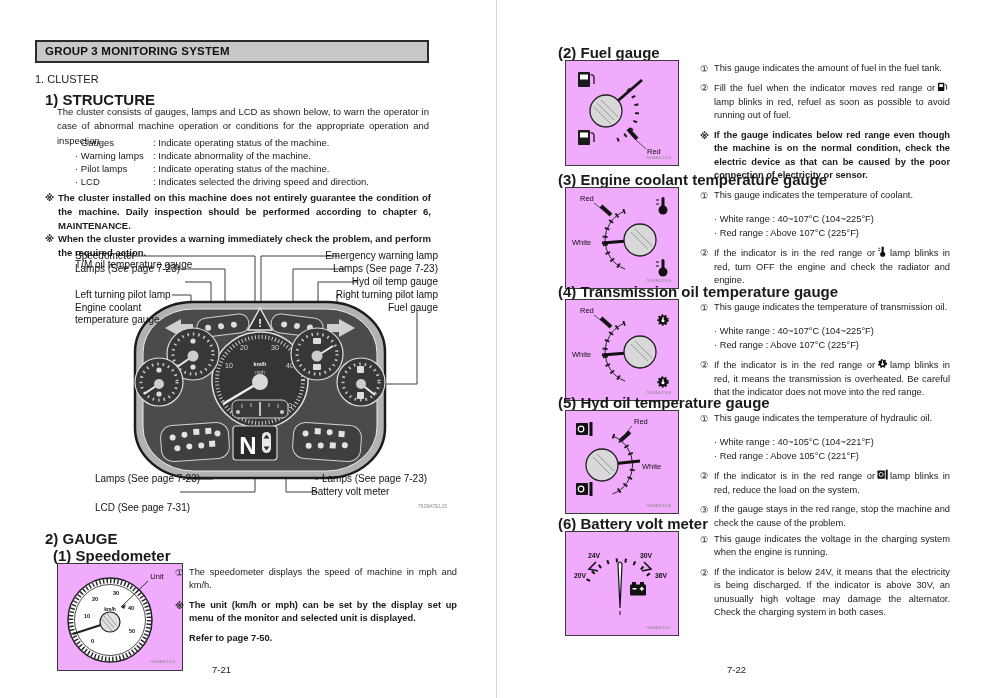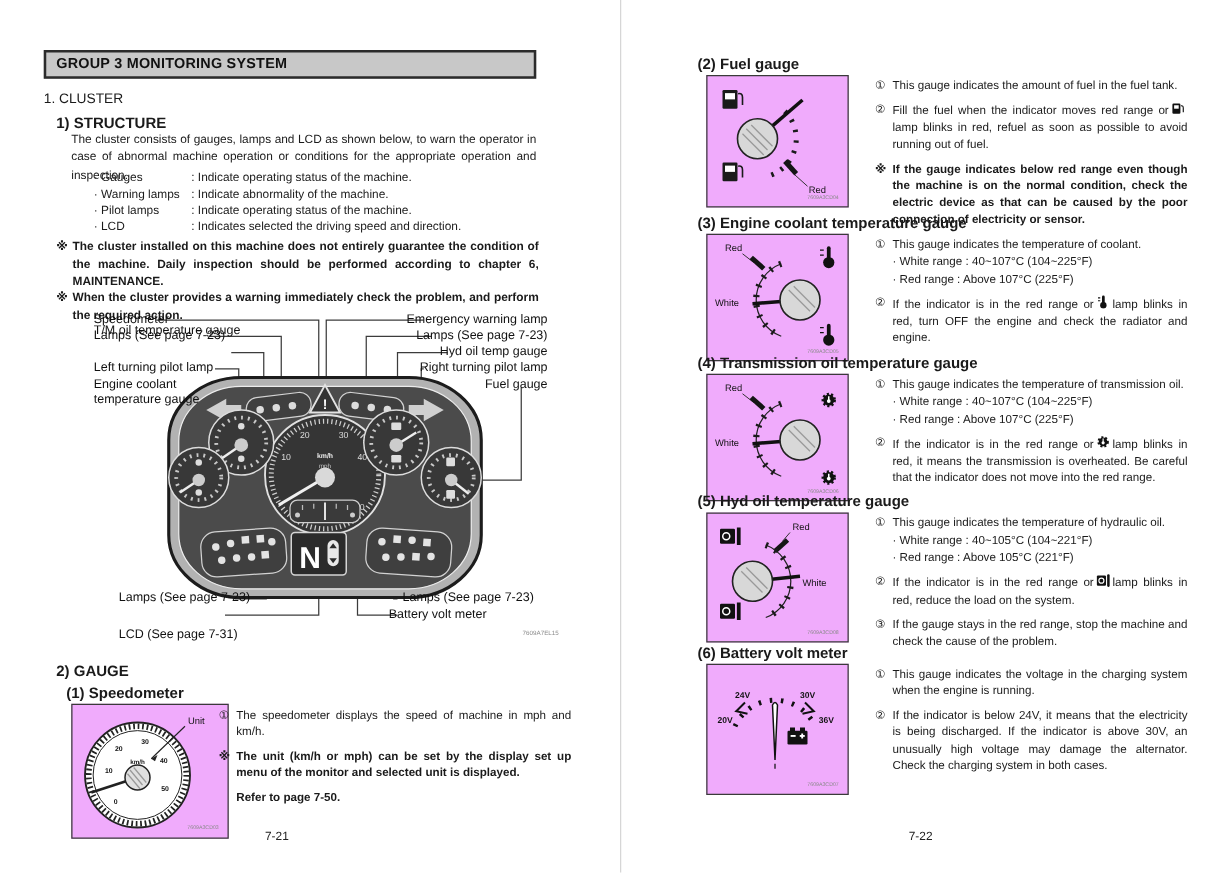--- a/index.html
+++ b/index.html
@@ -12,21 +12,21 @@
   .page{position:absolute;}
   #page-left{left:35px;top:40px;width:400px;height:640px;}
   #page-right{left:558px;top:38px;width:392px;height:640px;}
 
   .header-box{
     position:absolute;left:0;top:0;width:374px;
     border:2px solid #2b2b2b;background:#c8c8c8;
     padding:3px 8px 4px 8px;font-weight:bold;font-size:11.5px;letter-spacing:.2px;color:#111;
   }
   .h1{position:absolute;left:0;top:33px;font-weight:normal;font-size:11px;}
-  .h2{position:absolute;font-weight:bold;font-size:12px;}
+  .h2{position:absolute;font-weight:bold;font-size:15px;}
   .body-text{font-size:9.5px;line-height:1.5;text-align:justify;}
   .intro{position:absolute;left:22px;top:65px;width:372px;}
   .bullets{position:absolute;left:24px;top:96px;width:370px;font-size:9.5px;line-height:1.38;}
   .bullet-row{display:flex;margin-left:16px;}
   .bullet-term{width:78px;flex:0 0 78px;}
   .notes{position:absolute;left:10px;top:151px;width:386px;}
   .note-row{display:flex;font-weight:bold;font-size:9.5px;line-height:1.45;}
   .note-marker{flex:0 0 13px;font-family:"DejaVu Sans",sans-serif;}
   .note-text{flex:1;text-align:justify;}
 
@@ -40,21 +40,21 @@
   .gauge-h{left:10px;top:490px;}
   .speedo-h{left:18px;top:507px;}
   .imgbox{position:absolute;border:1.5px solid #3a3a3a;background:#f0abfc;}
   #speedo-box{left:22px;top:523px;width:124px;height:106px;}
   .speedo-items{position:absolute;left:140px;top:526px;width:282px;}
 
   .item{display:flex;margin-bottom:6px;font-size:9.3px;line-height:1.45;}
   .item .marker{flex:0 0 14px;font-family:"DejaVu Sans",sans-serif;font-size:9.3px;}
   .item .itxt{flex:1;text-align:justify;}
   .item.bold .itxt, .item.bold .marker{font-weight:bold;}
-  .subs{margin-top:1px;}
+  .subs{margin-top:11px;}
   .sub-line{font-weight:normal;}
   .inline-ic{vertical-align:-1px;margin:0 2px;}
 
   
   .sec{position:absolute;left:0;width:392px;}
   .sec .h2{position:static;display:block;}
   .sec .imgbox{left:7px;top:16px;width:112px;}
   .sec .items{position:absolute;left:142px;top:18px;width:250px;}
 
   .pagenum{position:absolute;font-size:9.5px;color:#222;}

